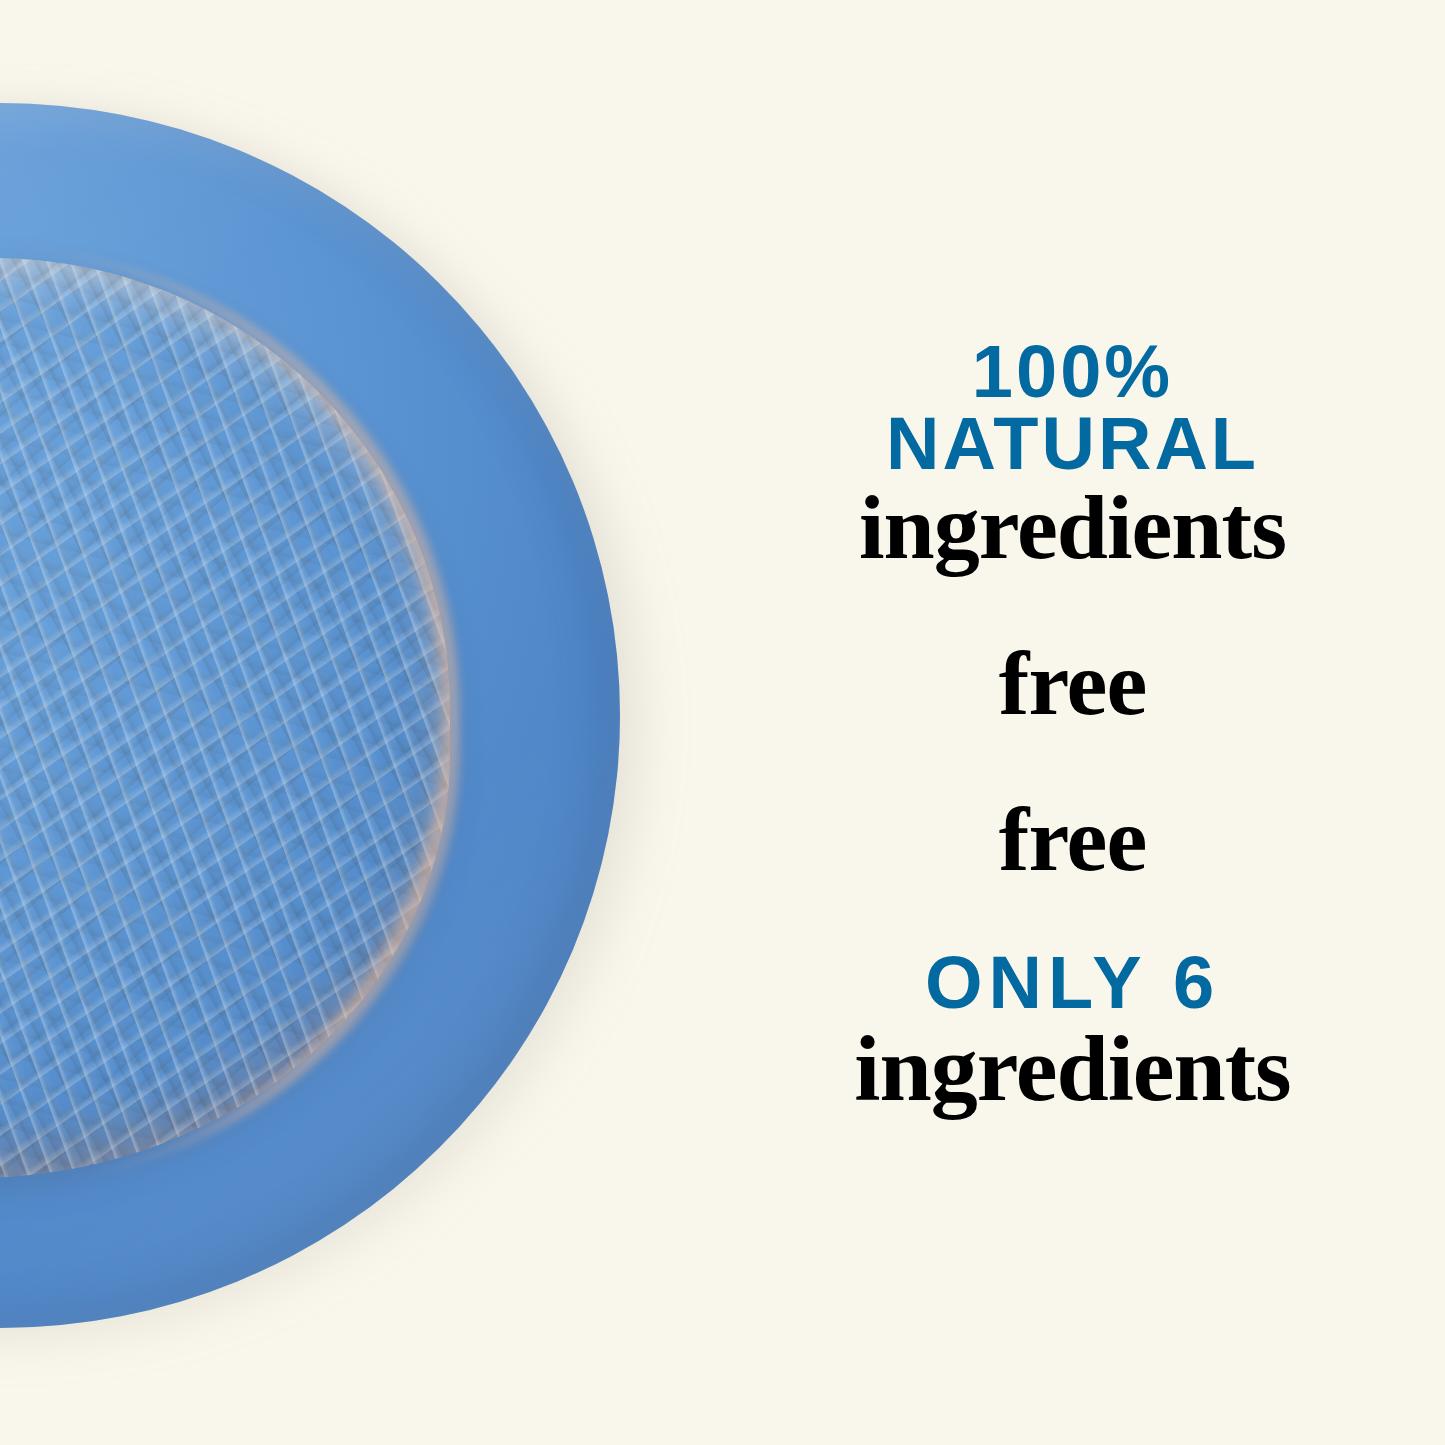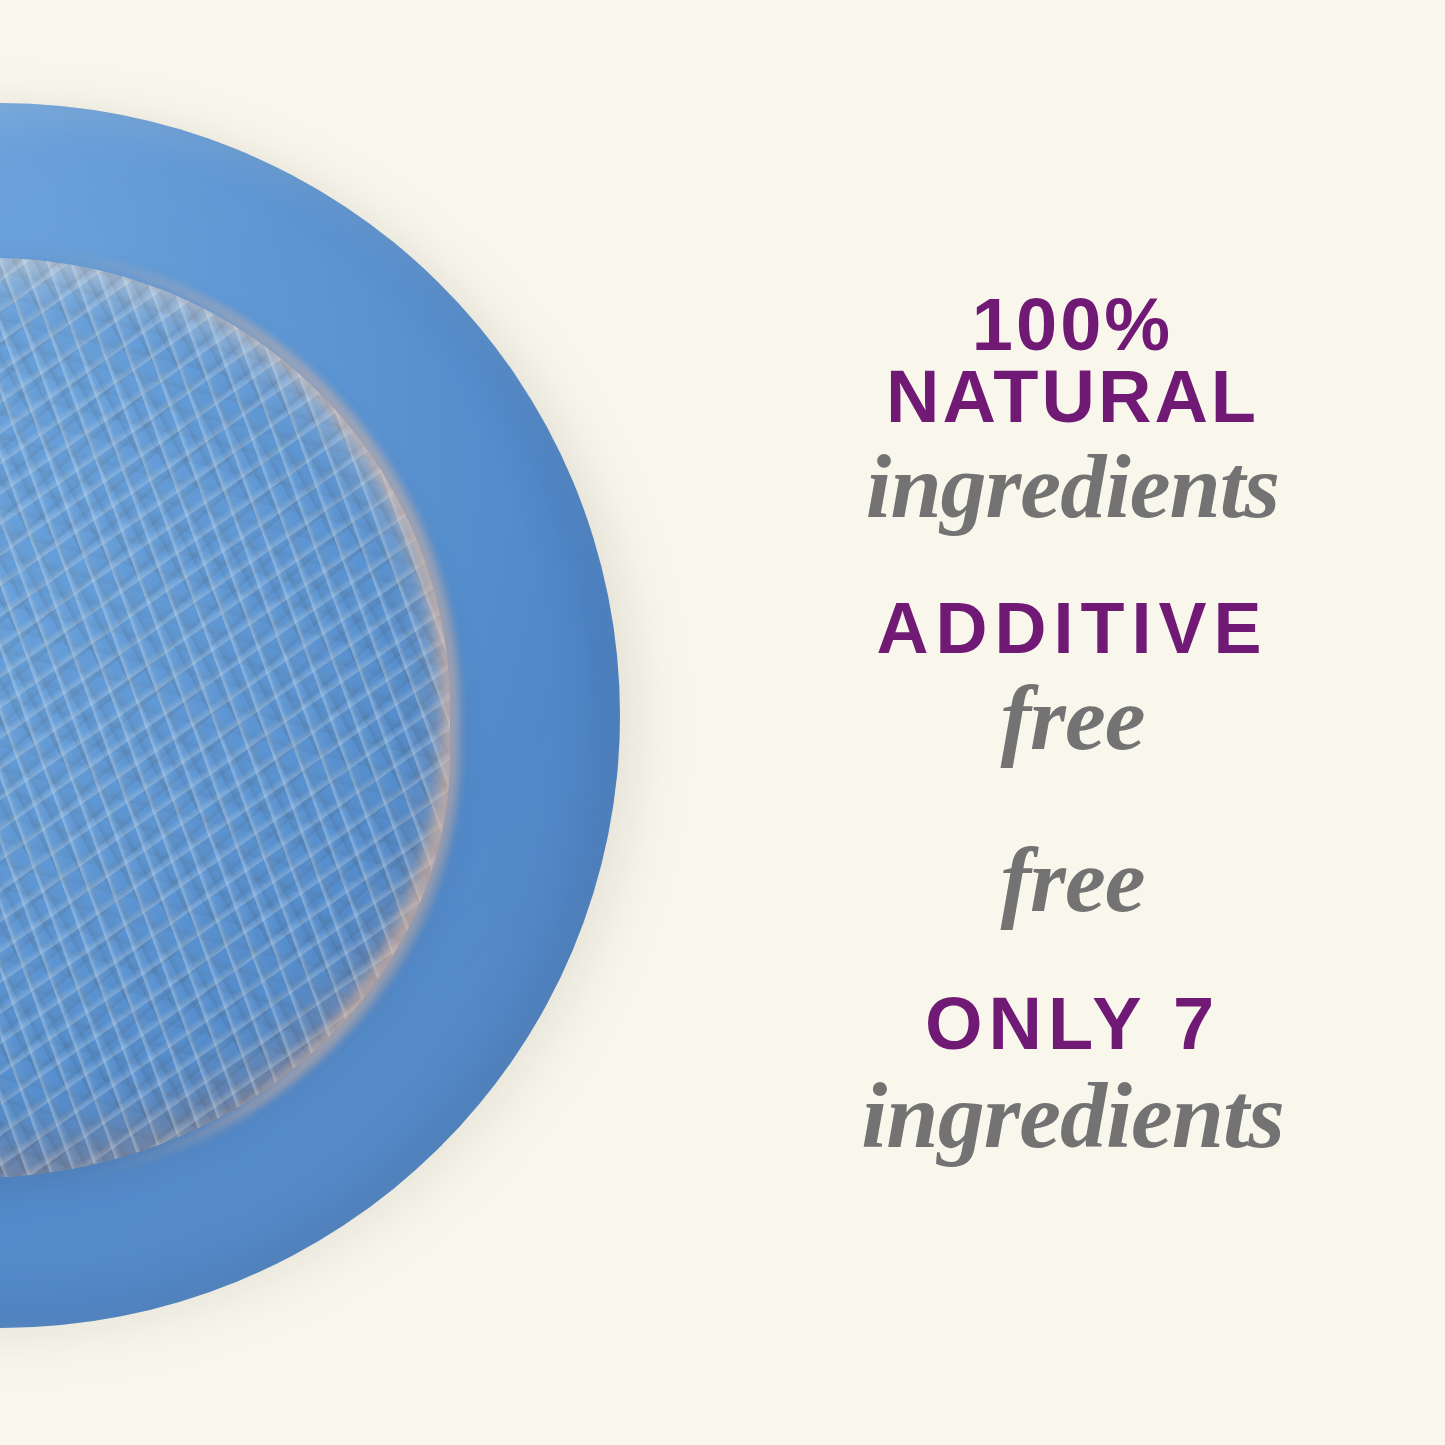--- a/index.html
+++ b/index.html
@@ -191,39 +191,38 @@
 
   .claim {
     width: 100%;
     text-align: center;
     margin: 0;
   }
   .claim + .claim { margin-top: 62px; }
 
   .claim-primary {
     display: block;
-    color: #701a75;
+    color: #0369a1;
     font-family: "Liberation Sans", sans-serif;
     font-weight: bold;
     font-size: 74px;
     line-height: 0.97;
     letter-spacing: 4px;
     white-space: pre-line;
   }
 
   .claim-script {
     display: block;
-    color: #737373;
+    color: #000000;
     font-family: "Liberation Serif", serif;
-    font-style: italic;
     font-weight: bold;
     font-size: 90px;
     line-height: 1.0;
     letter-spacing: -1px;
-    margin-top: 8px;
+    margin-top: 2px;
   }
 
   
   .claim[data-index="0"] .claim-primary { font-size: 74px; letter-spacing: 3px; }
   .claim[data-index="0"] .claim-script  { font-size: 92px; }
 
   .claim[data-index="1"] .claim-primary { font-size: 72px; letter-spacing: 7px; }
   .claim[data-index="1"] .claim-script  { font-size: 92px; }
 
   .claim[data-index="2"] .claim-primary { font-size: 66px; letter-spacing: 3px; }
@@ -252,27 +251,26 @@
 
   <div id="claims">
 
     <div class="claim" data-index="0">
       <span class="claim-primary">100%
 NATURAL</span>
       <span class="claim-script">ingredients</span>
     </div>
 
     <div class="claim" data-index="1">
-      <span class="claim-primary">ADDITIVE</span>
       <span class="claim-script">free</span>
     </div>
 
     <div class="claim" data-index="2">
       <span class="claim-script">free</span>
     </div>
 
     <div class="claim" data-index="3">
-      <span class="claim-primary">ONLY 7</span>
+      <span class="claim-primary">ONLY 6</span>
       <span class="claim-script">ingredients</span>
     </div>
 
   </div>
 </div>
 
 </body></html>

